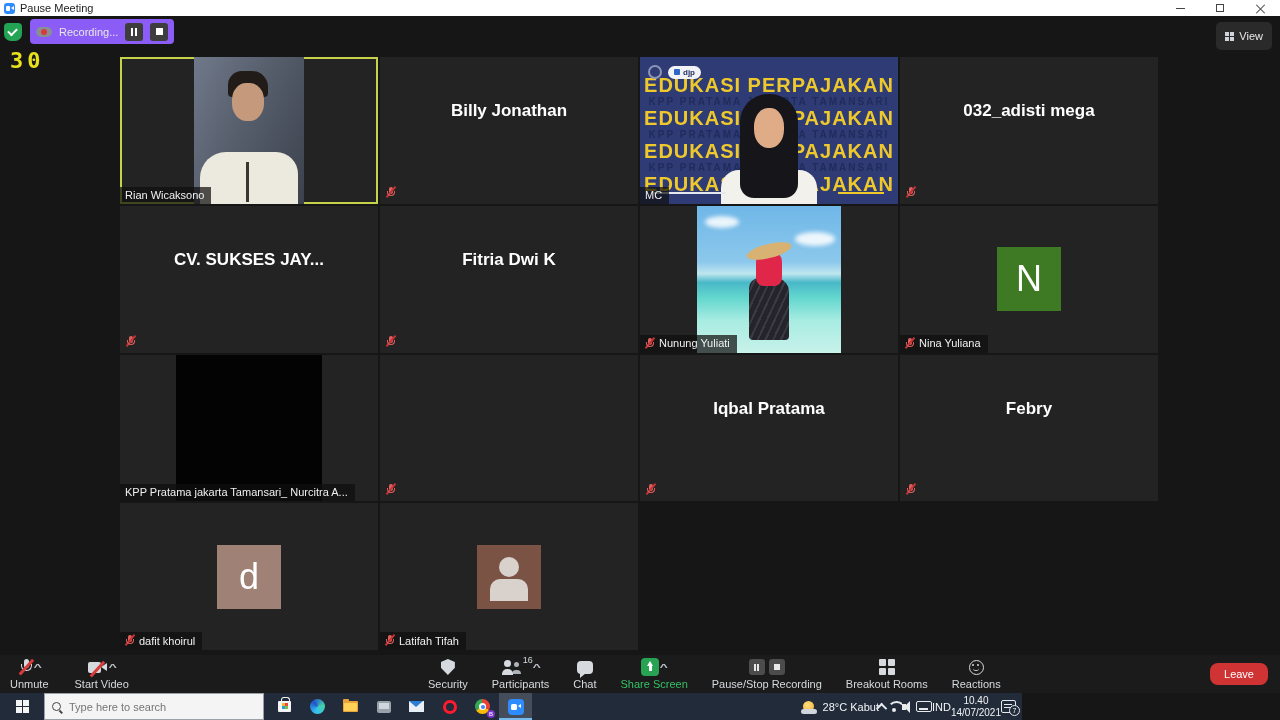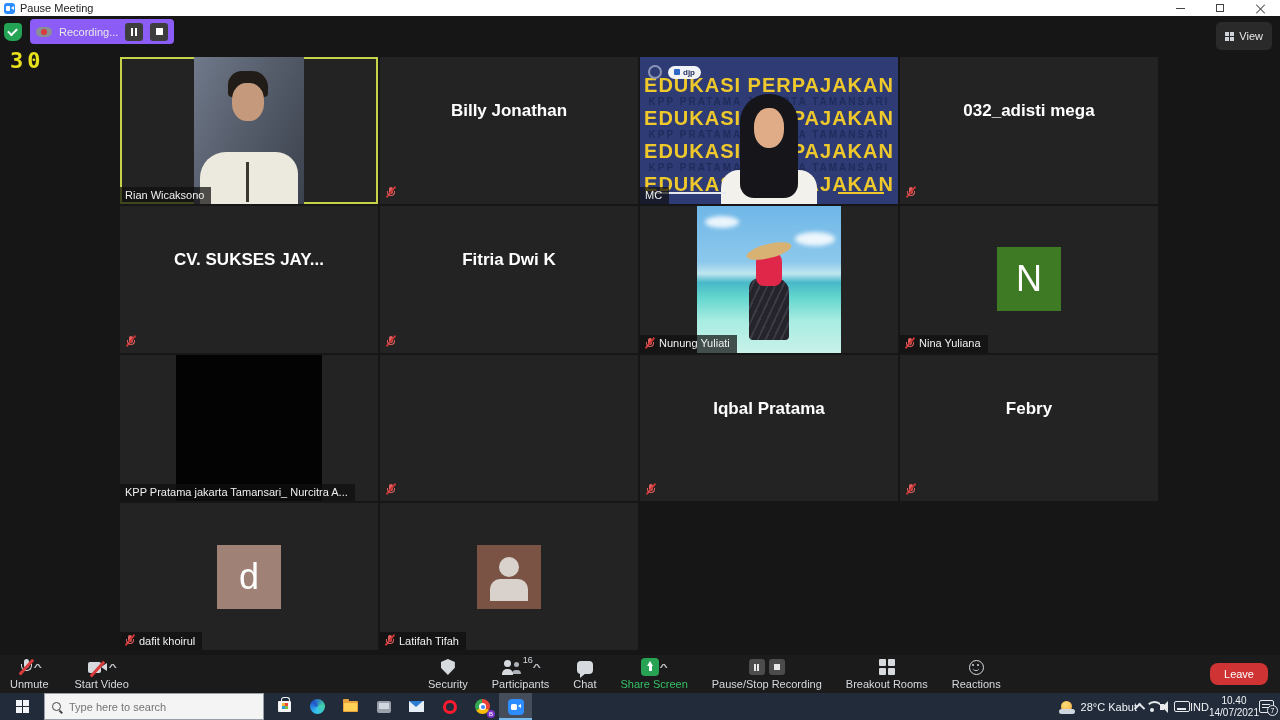--- a/index.html
+++ b/index.html
@@ -190,21 +190,21 @@
   .ico-breakout b { background:#d6dade; border-radius:1px; }
   .ico-smile { position:relative; width:15px; height:15px; border:1.5px solid #d6dade; border-radius:50%; }
   .ico-smile::before { content:""; position:absolute; left:2.5px; top:3.5px; width:2px; height:2px;
                        background:#d6dade; border-radius:50%; box-shadow:5px 0 0 #d6dade; }
   .ico-smile::after { content:""; position:absolute; left:3px; bottom:2.5px; width:6px; height:3px;
                       border-bottom:1.5px solid #d6dade; border-radius:0 0 6px 6px; }
   .leave-btn { position:absolute; right:12px; top:8px; background:#cf3333; color:#fff; font-size:11px;
                padding:5px 14px; border-radius:8px; border:none; }
 
   
-  .taskbar { position:absolute; left:0; bottom:0; width:1280px; height:27px; background:#212b3a;
+  .taskbar { position:absolute; left:0; bottom:0; width:1022px; height:27px; background:#212b3a;
              display:flex; align-items:center; }
   .tb-start { width:44px; height:27px; display:flex; align-items:center; justify-content:center; }
   .win-logo { display:grid; grid-template-columns:6px 6px; grid-template-rows:6px 6px; gap:1px; }
   .win-logo b { background:#f2f4f6; }
   .tb-search { width:220px; height:27px; background:#f4f4f4; border:1px solid #9aa0a8; display:flex;
                align-items:center; padding:0 6px; gap:6px; }
   .tb-search input { border:none; outline:none; background:transparent; font-size:11px; color:#333;
                      width:180px; font-family:"Liberation Sans", sans-serif; }
   .ico-mag { position:relative; width:12px; height:12px; }
   .ico-mag::before { content:""; position:absolute; left:1px; top:1px; width:7px; height:7px;

